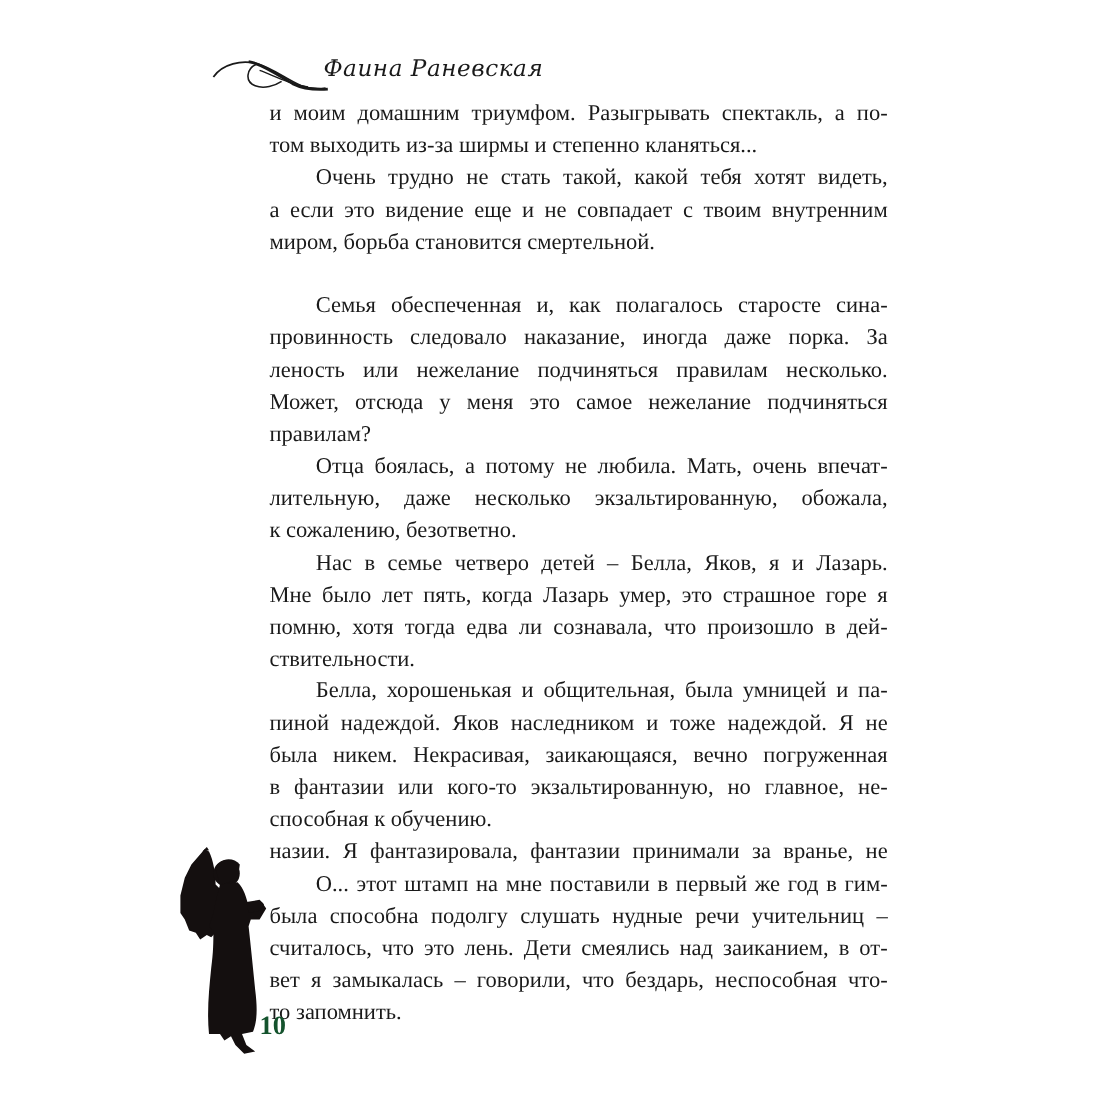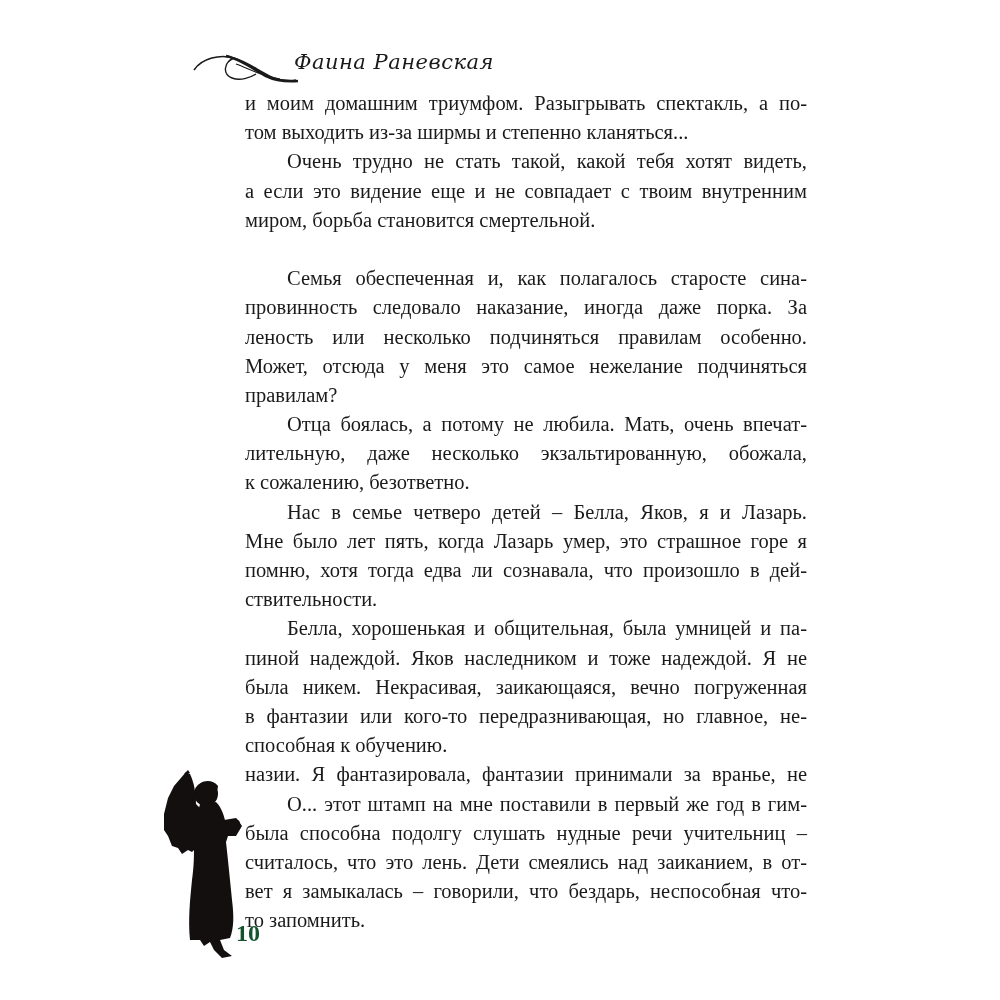--- a/index.html
+++ b/index.html
@@ -106,34 +106,34 @@
 
   <div class="text-block" id="text-block">
       <span class="line">и моим домашним триумфом. Разыгрывать спектакль, а по-</span>
       <span class="line last">том выходить из-за ширмы и степенно кланяться...</span>
       <span class="line indent">Очень трудно не стать такой, какой тебя хотят видеть,</span>
       <span class="line">а если это видение еще и не совпадает с твоим внутренним</span>
       <span class="line last">миром, борьба становится смертельной.</span>
       <span class="gap"></span>
       <span class="line indent">Семья обеспеченная и, как полагалось старосте сина-</span>
       <span class="line">провинность следовало наказание, иногда даже порка. За</span>
-      <span class="line">леность или несколько подчиняться правилам особенно.</span>
+      <span class="line">леность или нежелание подчиняться правилам несколько.</span>
       <span class="line">Может, отсюда у меня это самое нежелание подчиняться</span>
       <span class="line last">правилам?</span>
       <span class="line indent">Отца боялась, а потому не любила. Мать, очень впечат-</span>
       <span class="line">лительную, даже несколько экзальтированную, обожала,</span>
       <span class="line last">к сожалению, безответно.</span>
       <span class="line indent">Нас в семье четверо детей – Белла, Яков, я и Лазарь.</span>
       <span class="line">Мне было лет пять, когда Лазарь умер, это страшное горе я</span>
       <span class="line">помню, хотя тогда едва ли сознавала, что произошло в дей-</span>
       <span class="line last">ствительности.</span>
       <span class="line indent">Белла, хорошенькая и общительная, была умницей и па-</span>
       <span class="line">пиной надеждой. Яков наследником и тоже надеждой. Я не</span>
       <span class="line">была никем. Некрасивая, заикающаяся, вечно погруженная</span>
-      <span class="line">в фантазии или кого-то передразнивающая, но главное, не-</span>
+      <span class="line">в фантазии или кого-то экзальтированную, но главное, не-</span>
       <span class="line last">способная к обучению.</span>
       <span class="line">назии. Я фантазировала, фантазии принимали за вранье, не</span>
       <span class="line indent">О... этот штамп на мне поставили в первый же год в гим-</span>
       <span class="line">была способна подолгу слушать нудные речи учительниц –</span>
       <span class="line">считалось, что это лень. Дети смеялись над заиканием, в от-</span>
       <span class="line">вет я замыкалась – говорили, что бездарь, неспособная что-</span>
       <span class="line last">то запомнить.</span>
     </div>
 
   <svg class="silhouette" viewBox="0 0 90 190" xmlns="http://www.w3.org/2000/svg">

